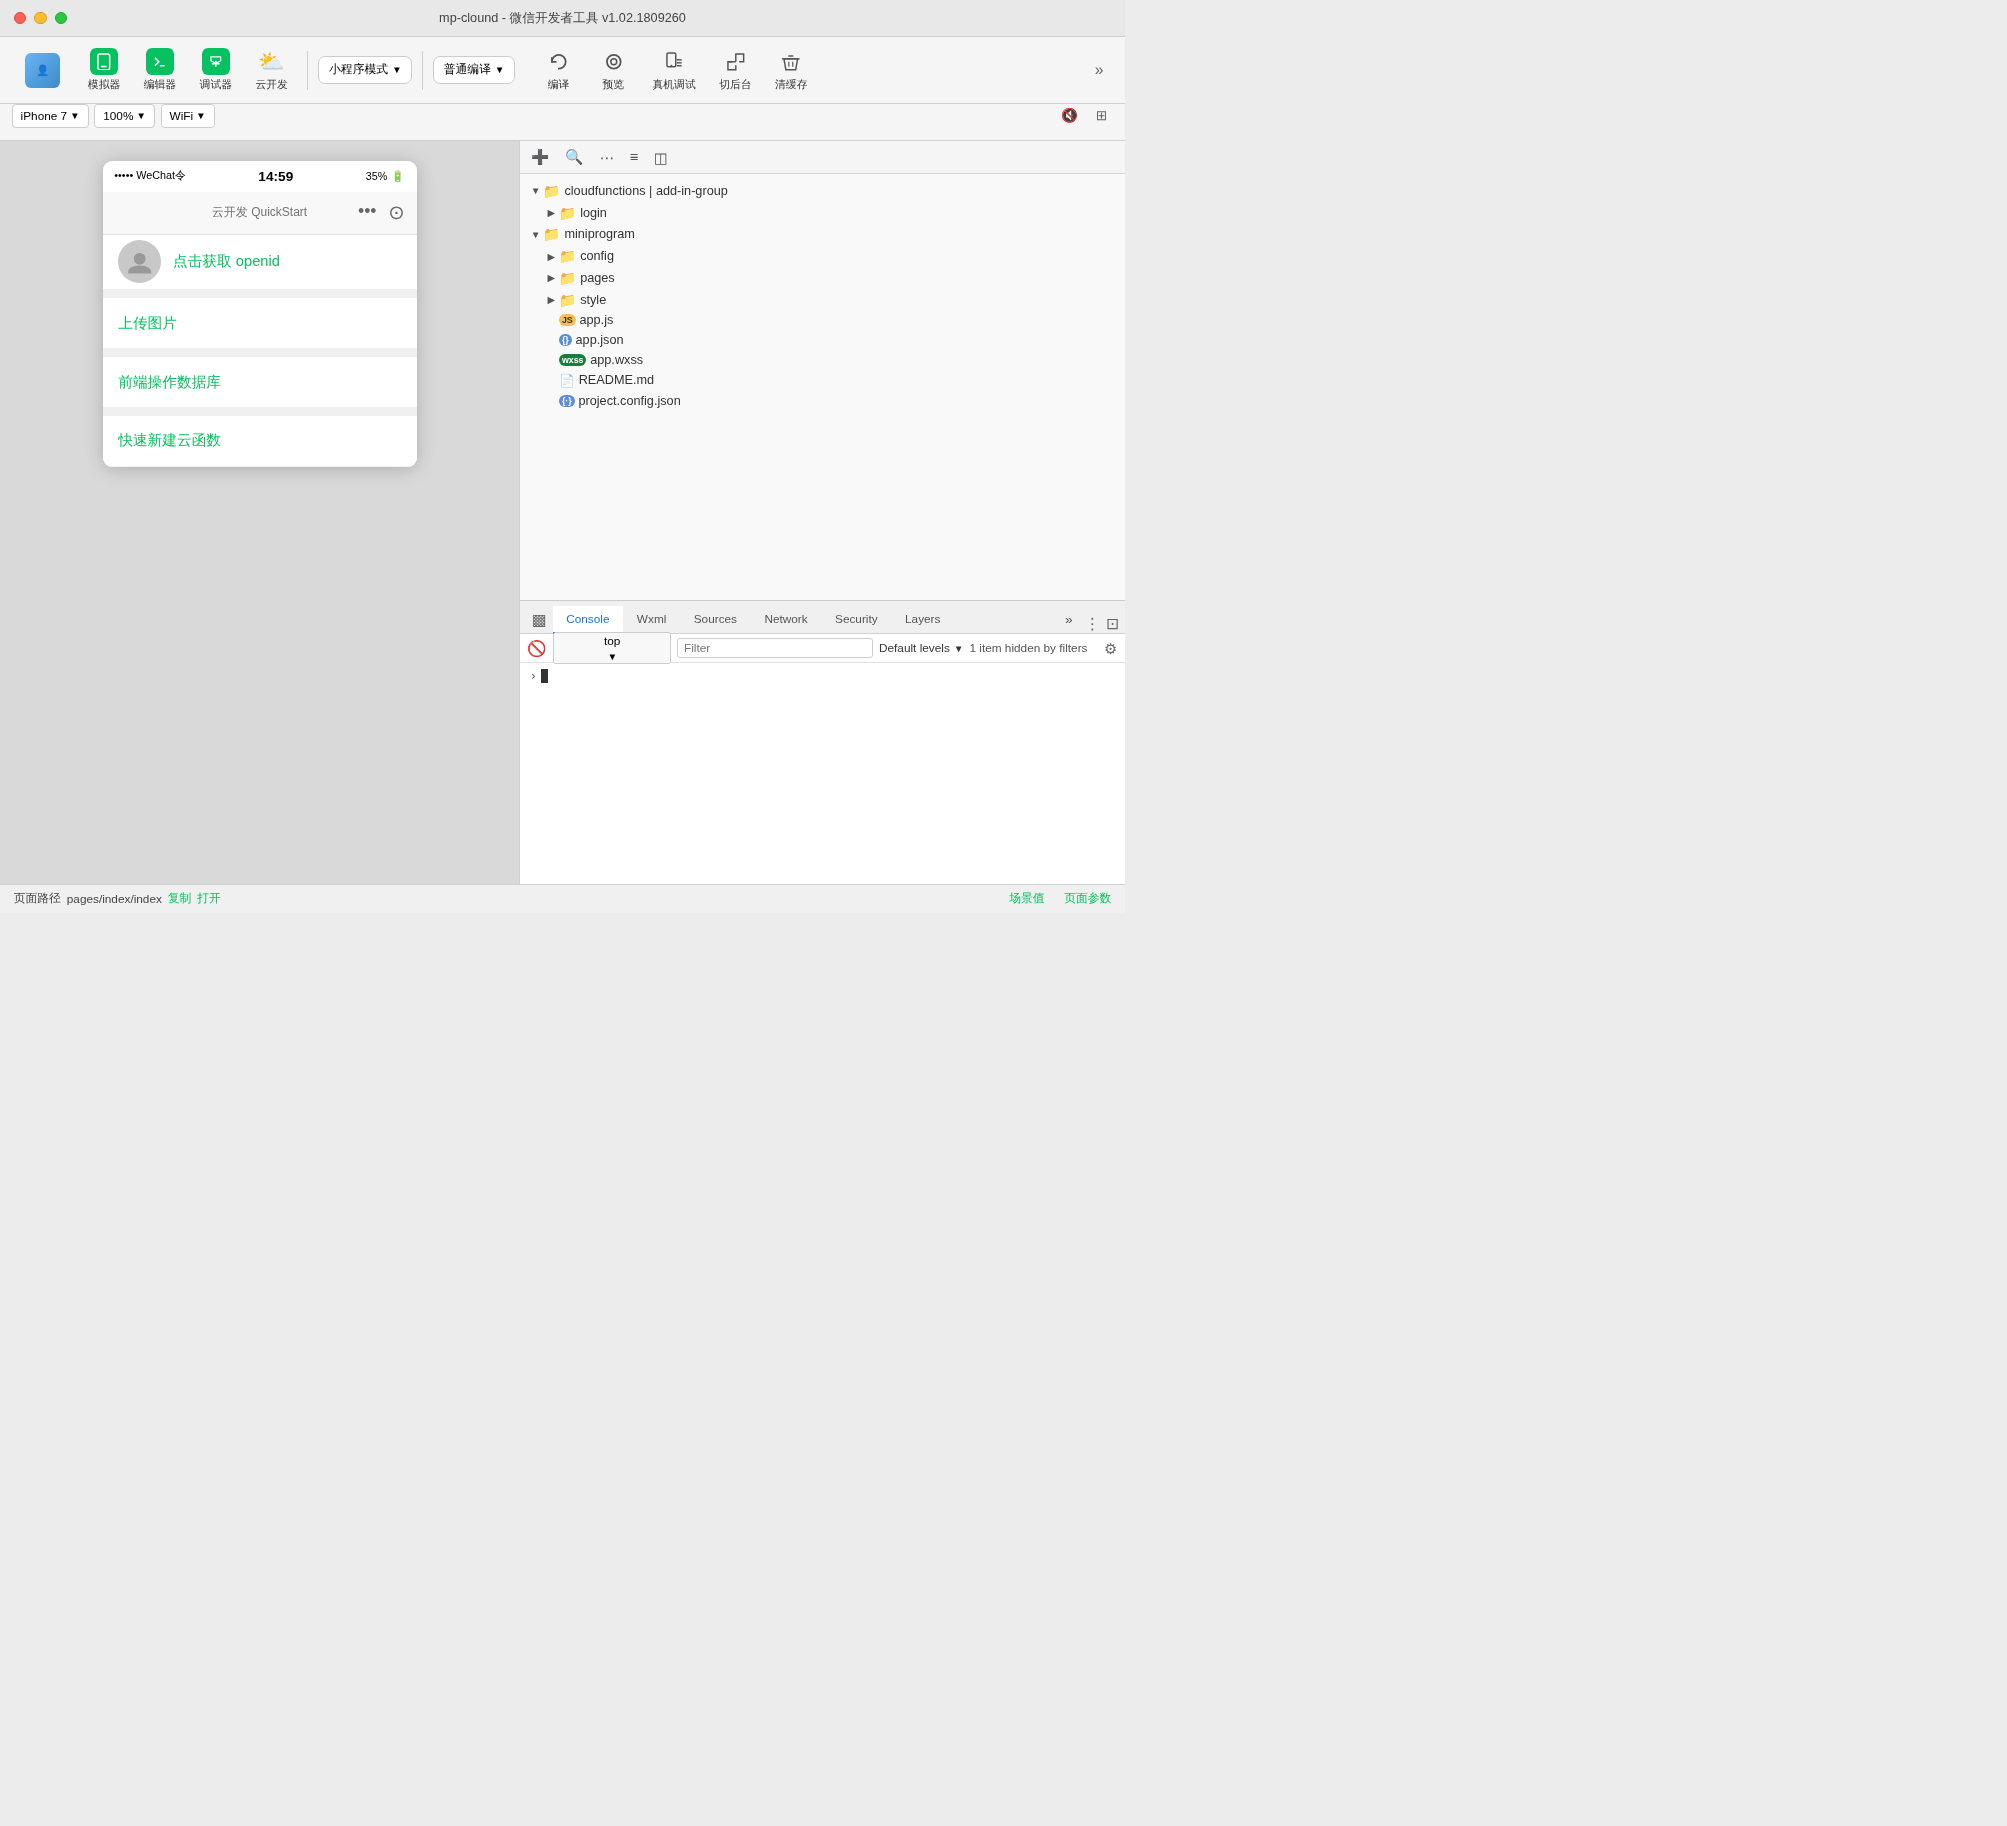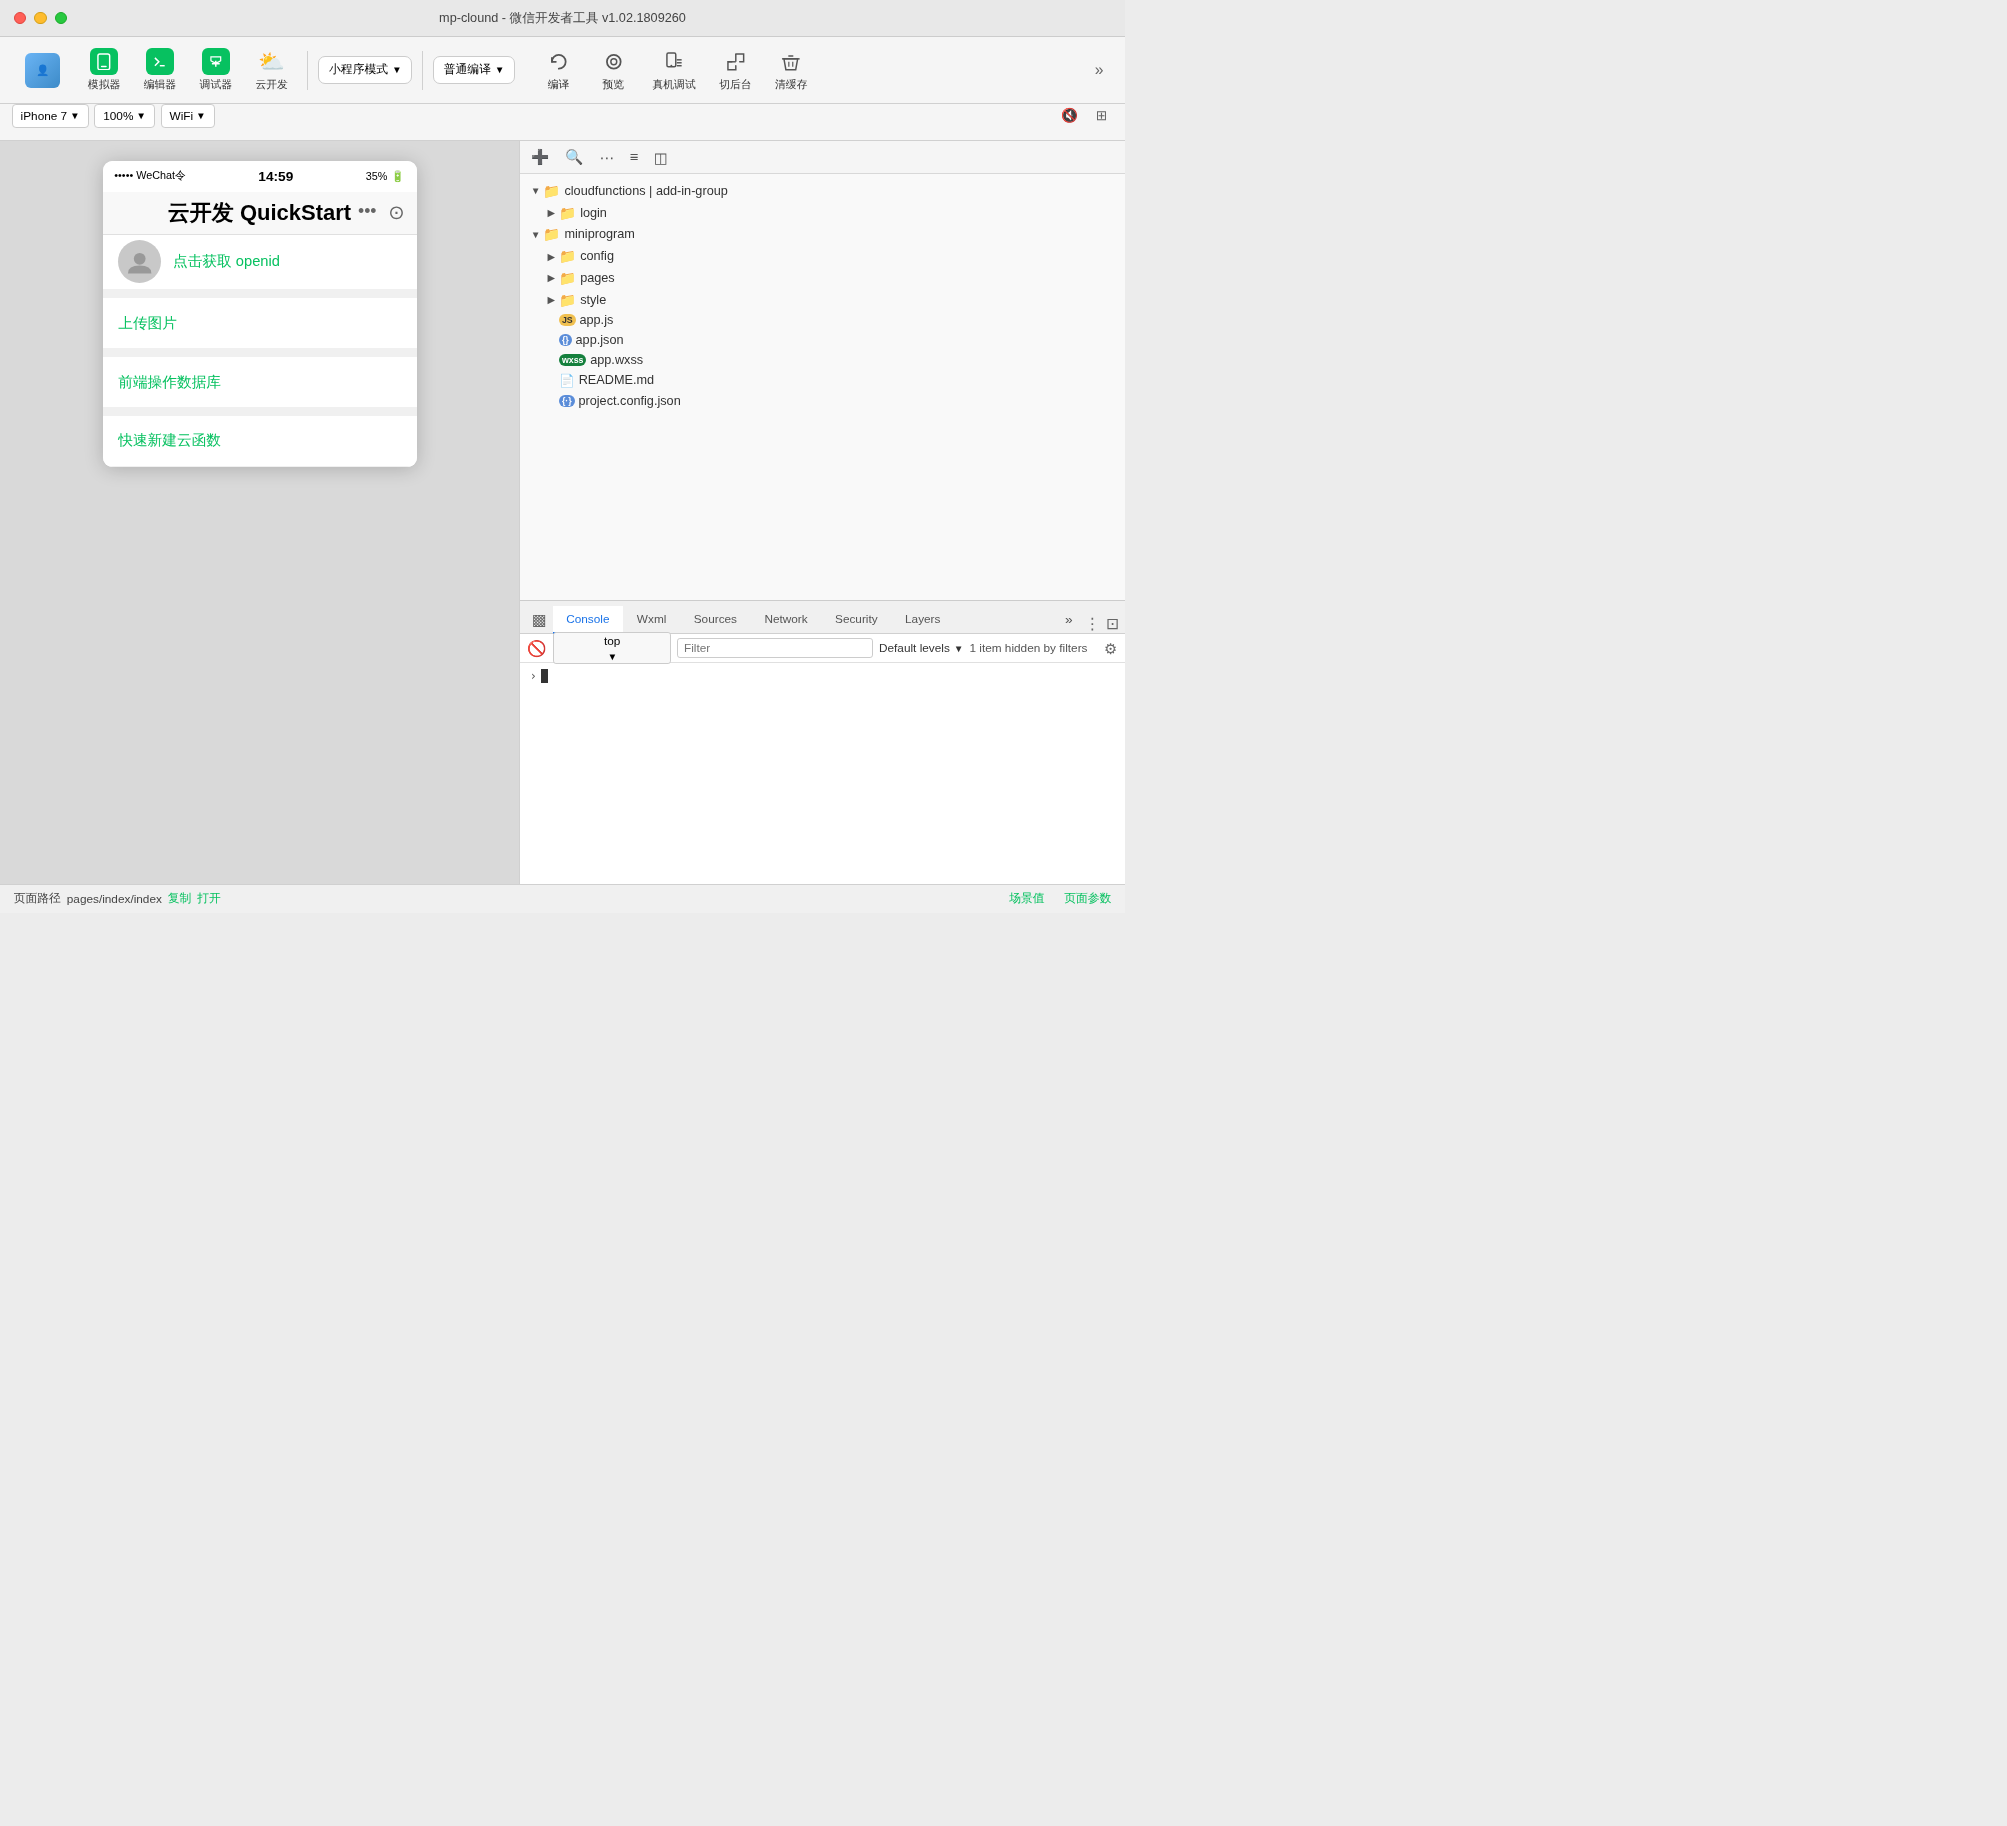--- a/index.html
+++ b/index.html
@@ -177,21 +177,21 @@
     .phone-status-right { display: flex; align-items: center; gap: 3.9px; font-size: 10.8px; }
     .phone-nav-bar {
       background: #f8f8f8;
       height: 43px;
       display: flex;
       align-items: center;
       justify-content: center;
       position: relative;
       border-bottom: 1px solid #e0e0e0;
     }
-    .phone-nav-title { font-size: 22px; font-weight: 700; color: #000000; }
+    .phone-nav-title { font-size: 12px; font-weight: 400; color: #737373; }
     .phone-nav-right {
       position: absolute;
       right: 11.8px;
       display: flex;
       gap: 11.8px;
       color: #666;
       font-size: 17.6px;
     }
     .phone-content { background: #f0f0f0; }
     .phone-list-item {

